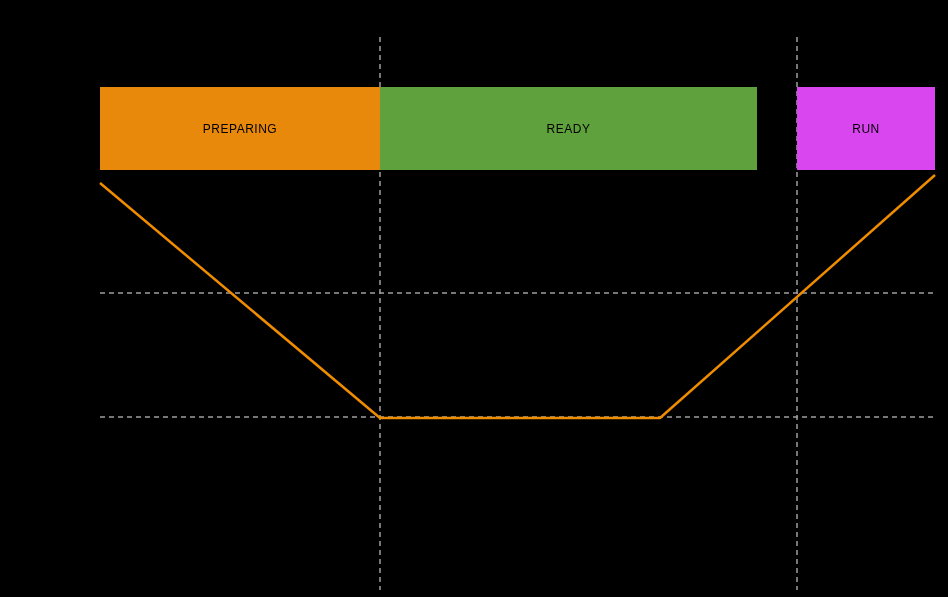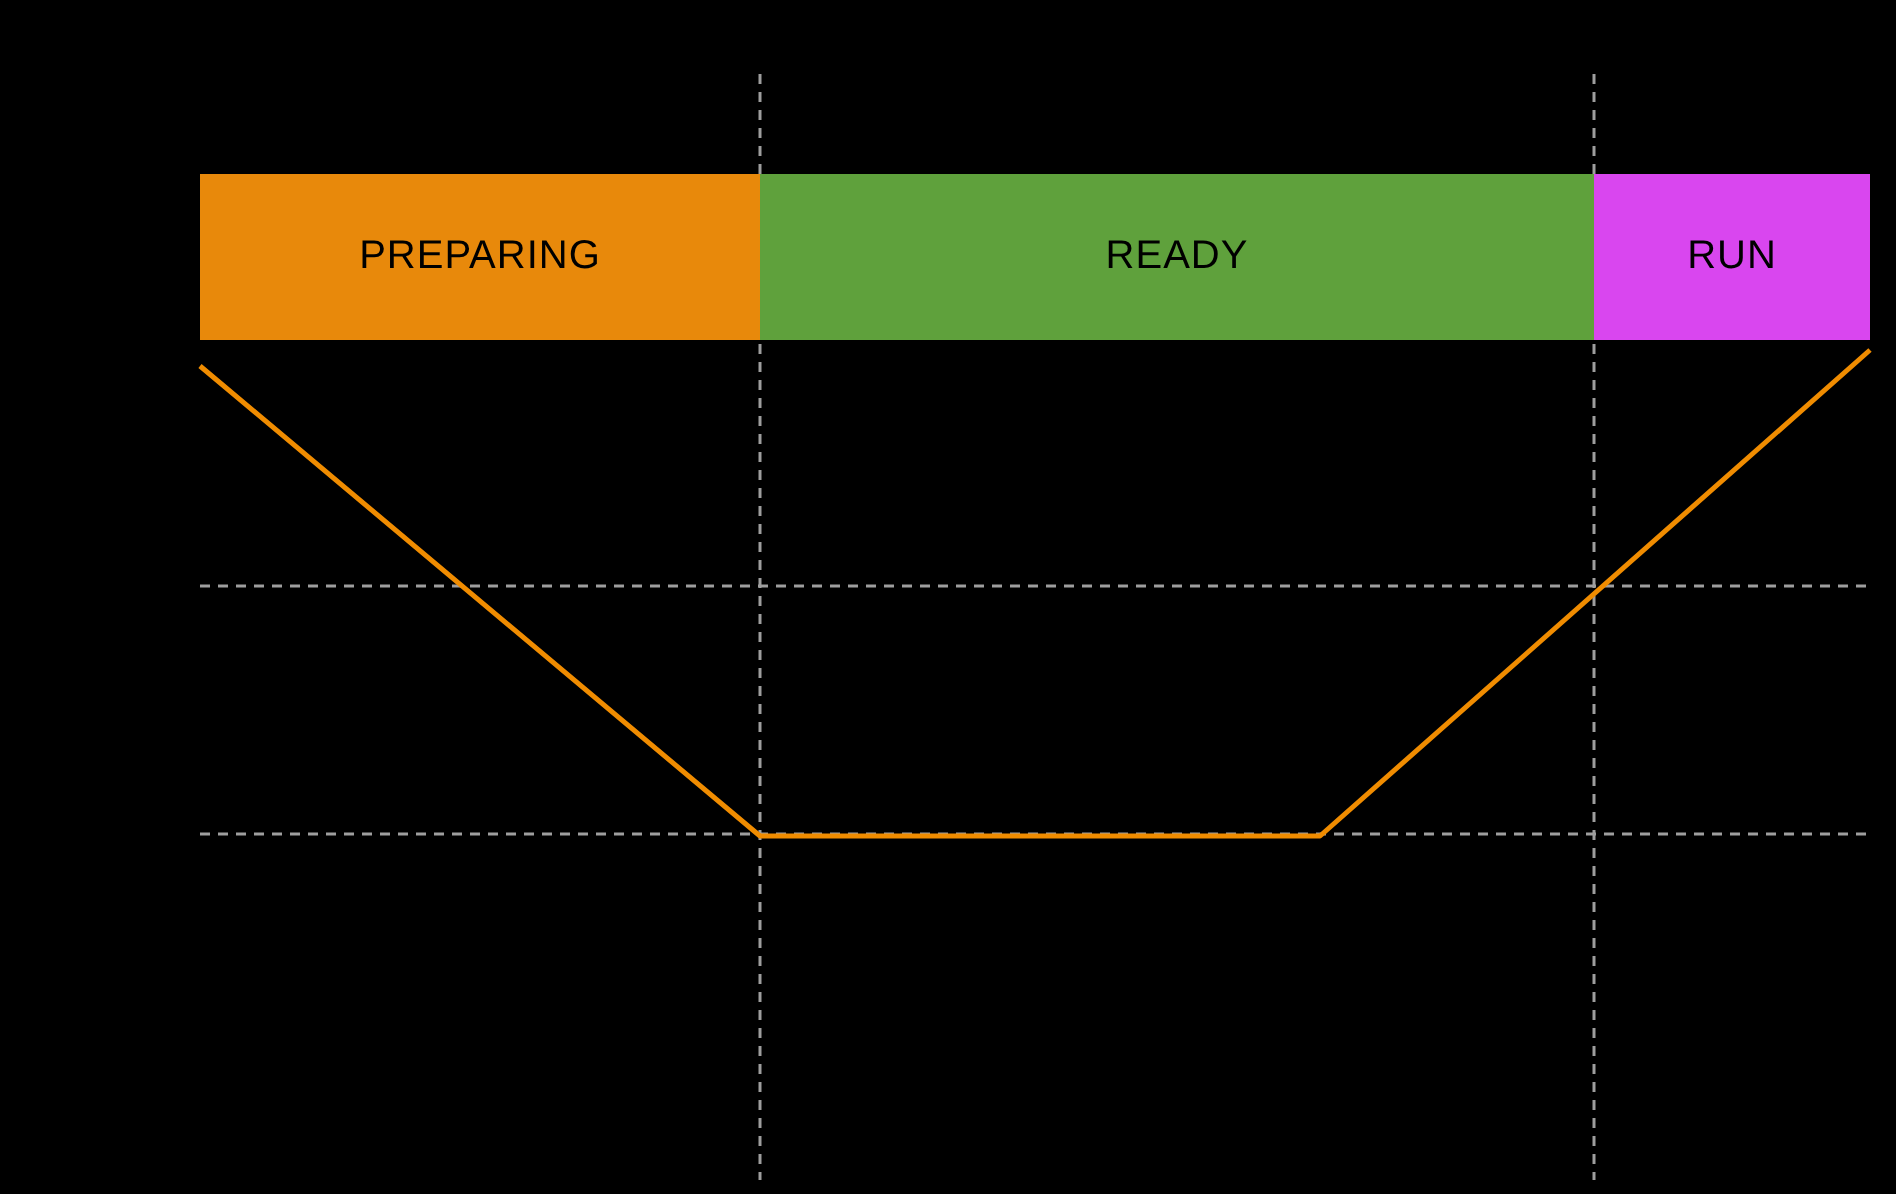--- a/index.html
+++ b/index.html
@@ -24,21 +24,21 @@
     top: 0;
   }
   .band {
     position: absolute;
     display: flex;
     align-items: center;
     justify-content: center;
   }
   .band span {
     color: #000000;
-    font-size: 20px;
+    font-size: 12px;
     font-weight: 400;
     letter-spacing: 0.5px;
     white-space: nowrap;
   }
 </style>
 </head>
 <body style="background: rgb(0, 0, 0);">
 
 <div class="canvas">
   <svg id="plot-svg" width="948" height="597">
@@ -46,20 +46,20 @@
       <line x1="797" x2="797" y1="37" y2="590" stroke="#9E9E9E" stroke-width="1.5" stroke-dasharray="5 4"></line>
       <line x1="100" x2="935" y1="293" y2="293" stroke="#9E9E9E" stroke-width="1.5" stroke-dasharray="5 4"></line>
       <line x1="100" x2="935" y1="417" y2="417" stroke="#9E9E9E" stroke-width="1.5" stroke-dasharray="5 4"></line>
       <polyline points="100,183 380,418 660,418 935,175" fill="none" stroke="#F08C00" stroke-width="2.5" stroke-linejoin="round"></polyline>
     </svg>
 
   <div class="band" id="band-0" style="left: 100px; top: 87px; width: 280px; height: 83px; background: rgb(232, 137, 11);">
     <span>PREPARING</span>
   </div>
 
-  <div class="band" id="band-1" style="left: 380px; top: 87px; width: 417px; height: 83px; background: rgb(95, 161, 60);">
+  <div class="band" id="band-1" style="left: 380px; top: 87px; width: 377px; height: 83px; background: rgb(95, 161, 60);">
     <span>READY</span>
   </div>
 
   <div class="band" id="band-2" style="left: 797px; top: 87px; width: 138px; height: 83px; background: #d946ef;">
     <span>RUN</span>
   </div>
 </div>
 
 </body></html>

